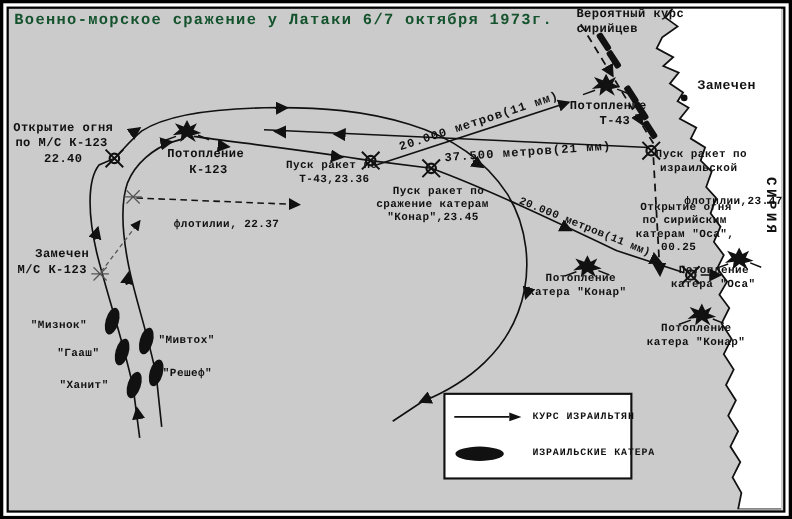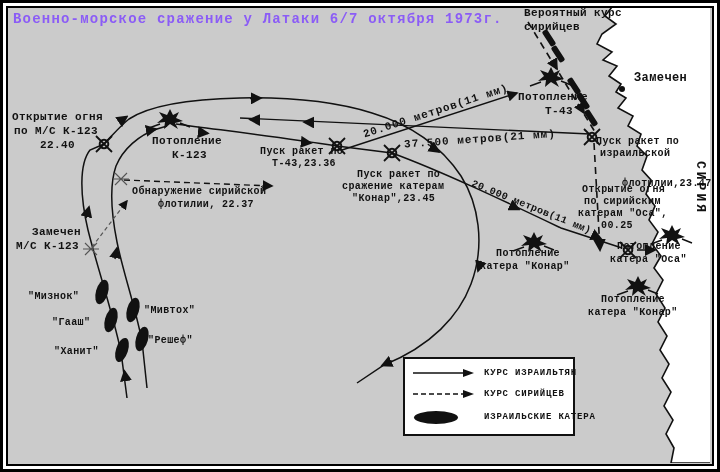--- a/index.html
+++ b/index.html
@@ -5,21 +5,21 @@
   html,body{margin:0;padding:0;background:#fff;}
   .stage{position:relative;width:720px;height:472px;overflow:hidden;background:#fff;
          font-family:"Liberation Mono","DejaVu Sans Mono",monospace;}
   .outer{position:absolute;inset:0;border:3px solid #000;box-sizing:border-box;}
   .inner{position:absolute;inset:6px;border:2px solid #000;box-sizing:border-box;background:#cbcbcb;}
   svg.map{position:absolute;left:0;top:0;}
   #label-layer{position:absolute;left:0;top:0;width:720px;height:472px;}
   .lbl{position:absolute;font-weight:bold;color:#111;white-space:pre;line-height:1.05;
        letter-spacing:0.4px;transform-origin:center;}
   .title{position:absolute;left:13px;top:11px;font-weight:bold;font-size:14px;
-         letter-spacing:1.2px;color:#8b5cf6;white-space:pre;}
+         letter-spacing:1.2px;color:#14532d;white-space:pre;}
   .legend{position:absolute;left:403px;top:357px;width:172px;height:79px;background:#fff;
           border:2px solid #111;box-sizing:border-box;display:flex;flex-direction:column;
           justify-content:space-around;padding:4px 6px;}
   .lrow{display:flex;align-items:center;gap:7px;font-weight:bold;font-size:9px;
         letter-spacing:0.8px;color:#111;white-space:pre;}
   .licon{flex:0 0 66px;}
 </style>
 </head>
 <body>
 
@@ -126,21 +126,20 @@
       <use href="#lightx" transform="translate(121,179)"></use>
     </g>
   </svg>
 
   <div id="label-layer">
       <div class="lbl" style="left: 12px; top: 112px; font-size: 11px;">Открытие огня</div>
       <div class="lbl" style="left: 14px; top: 126px; font-size: 11px;">по М/С К-123</div>
       <div class="lbl" style="left: 40px; top: 140px; font-size: 11px;">22.40</div>
       <div class="lbl" style="left: 152px; top: 136px; font-size: 11px;">Потопление</div>
       <div class="lbl" style="left: 172px; top: 150px; font-size: 11px;">К-123</div>
-      <div class="lbl" style="left: 132px; top: 187px; font-size: 10px;">Обнаружение сирийской</div>
       <div class="lbl" style="left: 158px; top: 200px; font-size: 10px;">флотилии, 22.37</div>
       <div class="lbl" style="left: 32px; top: 227px; font-size: 11px;">Замечен</div>
       <div class="lbl" style="left: 16px; top: 241px; font-size: 11px;">М/С К-123</div>
       <div class="lbl" style="left: 260px; top: 147px; font-size: 10px;">Пуск ракет по</div>
       <div class="lbl" style="left: 272px; top: 159px; font-size: 10px;">Т-43,23.36</div>
       <div class="lbl" style="left: 357px; top: 170px; font-size: 10px;">Пуск ракет по</div>
       <div class="lbl" style="left: 342px; top: 182px; font-size: 10px;">сражение катерам</div>
       <div class="lbl" style="left: 352px; top: 194px; font-size: 10px;">"Конар",23.45</div>
       <div class="lbl" style="left: 436px; top: 112px; font-size: 11px; letter-spacing: 1px; transform: translate(-50%, -50%) rotate(-18deg);">20.000 метров(11 мм)</div>
       <div class="lbl" style="left: 480px; top: 140px; font-size: 11px; letter-spacing: 1px; transform: translate(-50%, -50%) rotate(-4deg);">37.500 метров(21 мм)</div>
@@ -175,26 +174,19 @@
 
   <div class="legend">
     <div class="lrow">
       <svg class="licon" width="66" height="10">
         <line x1="2" y1="5" x2="52" y2="5" stroke="#111" stroke-width="1.6"></line>
         <polygon points="52,1 63,5 52,9" fill="#111"></polygon>
       </svg>
       <span>КУРС ИЗРАИЛЬТЯН</span>
     </div>
     <div class="lrow">
-      <svg class="licon" width="66" height="10">
-        <line x1="2" y1="5" x2="52" y2="5" stroke="#111" stroke-width="1.6" stroke-dasharray="5,3"></line>
-        <polygon points="52,1 63,5 52,9" fill="#111"></polygon>
-      </svg>
-      <span>КУРС СИРИЙЦЕВ</span>
-    </div>
-    <div class="lrow">
       <svg class="licon" width="66" height="15">
         <ellipse cx="25" cy="7.5" rx="22" ry="6.5" fill="#111"></ellipse>
       </svg>
       <span>ИЗРАИЛЬСКИЕ КАТЕРА</span>
     </div>
   </div>
 </div>
 
 </body></html>

